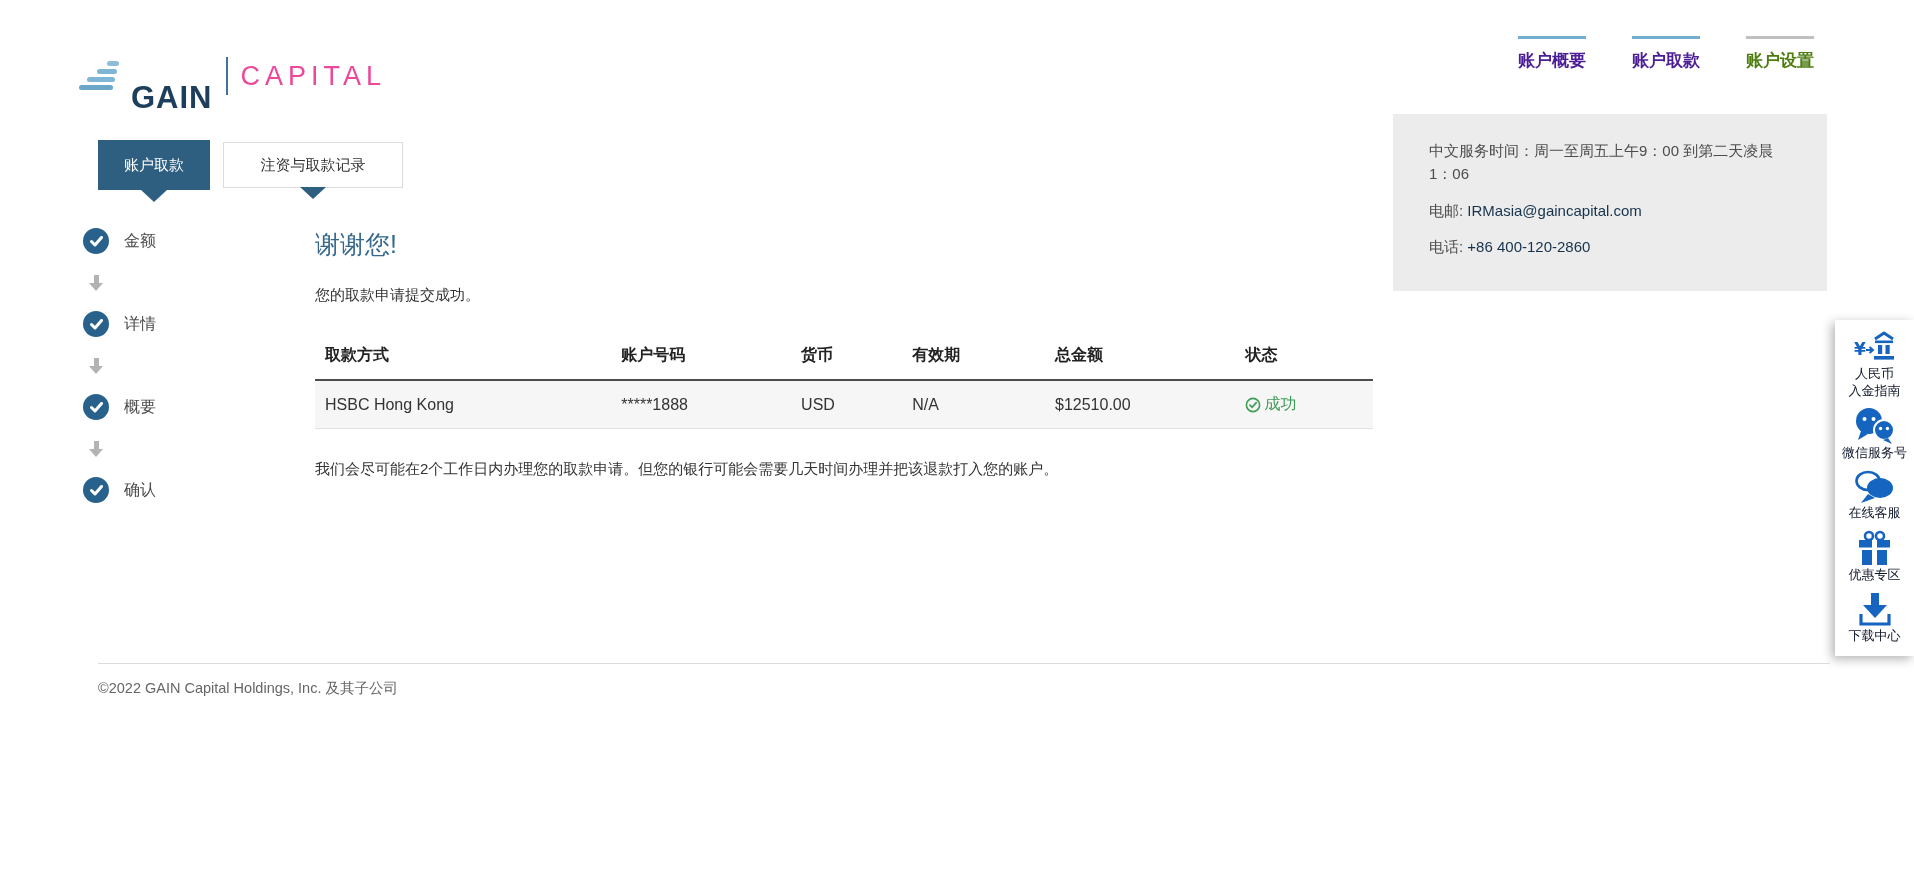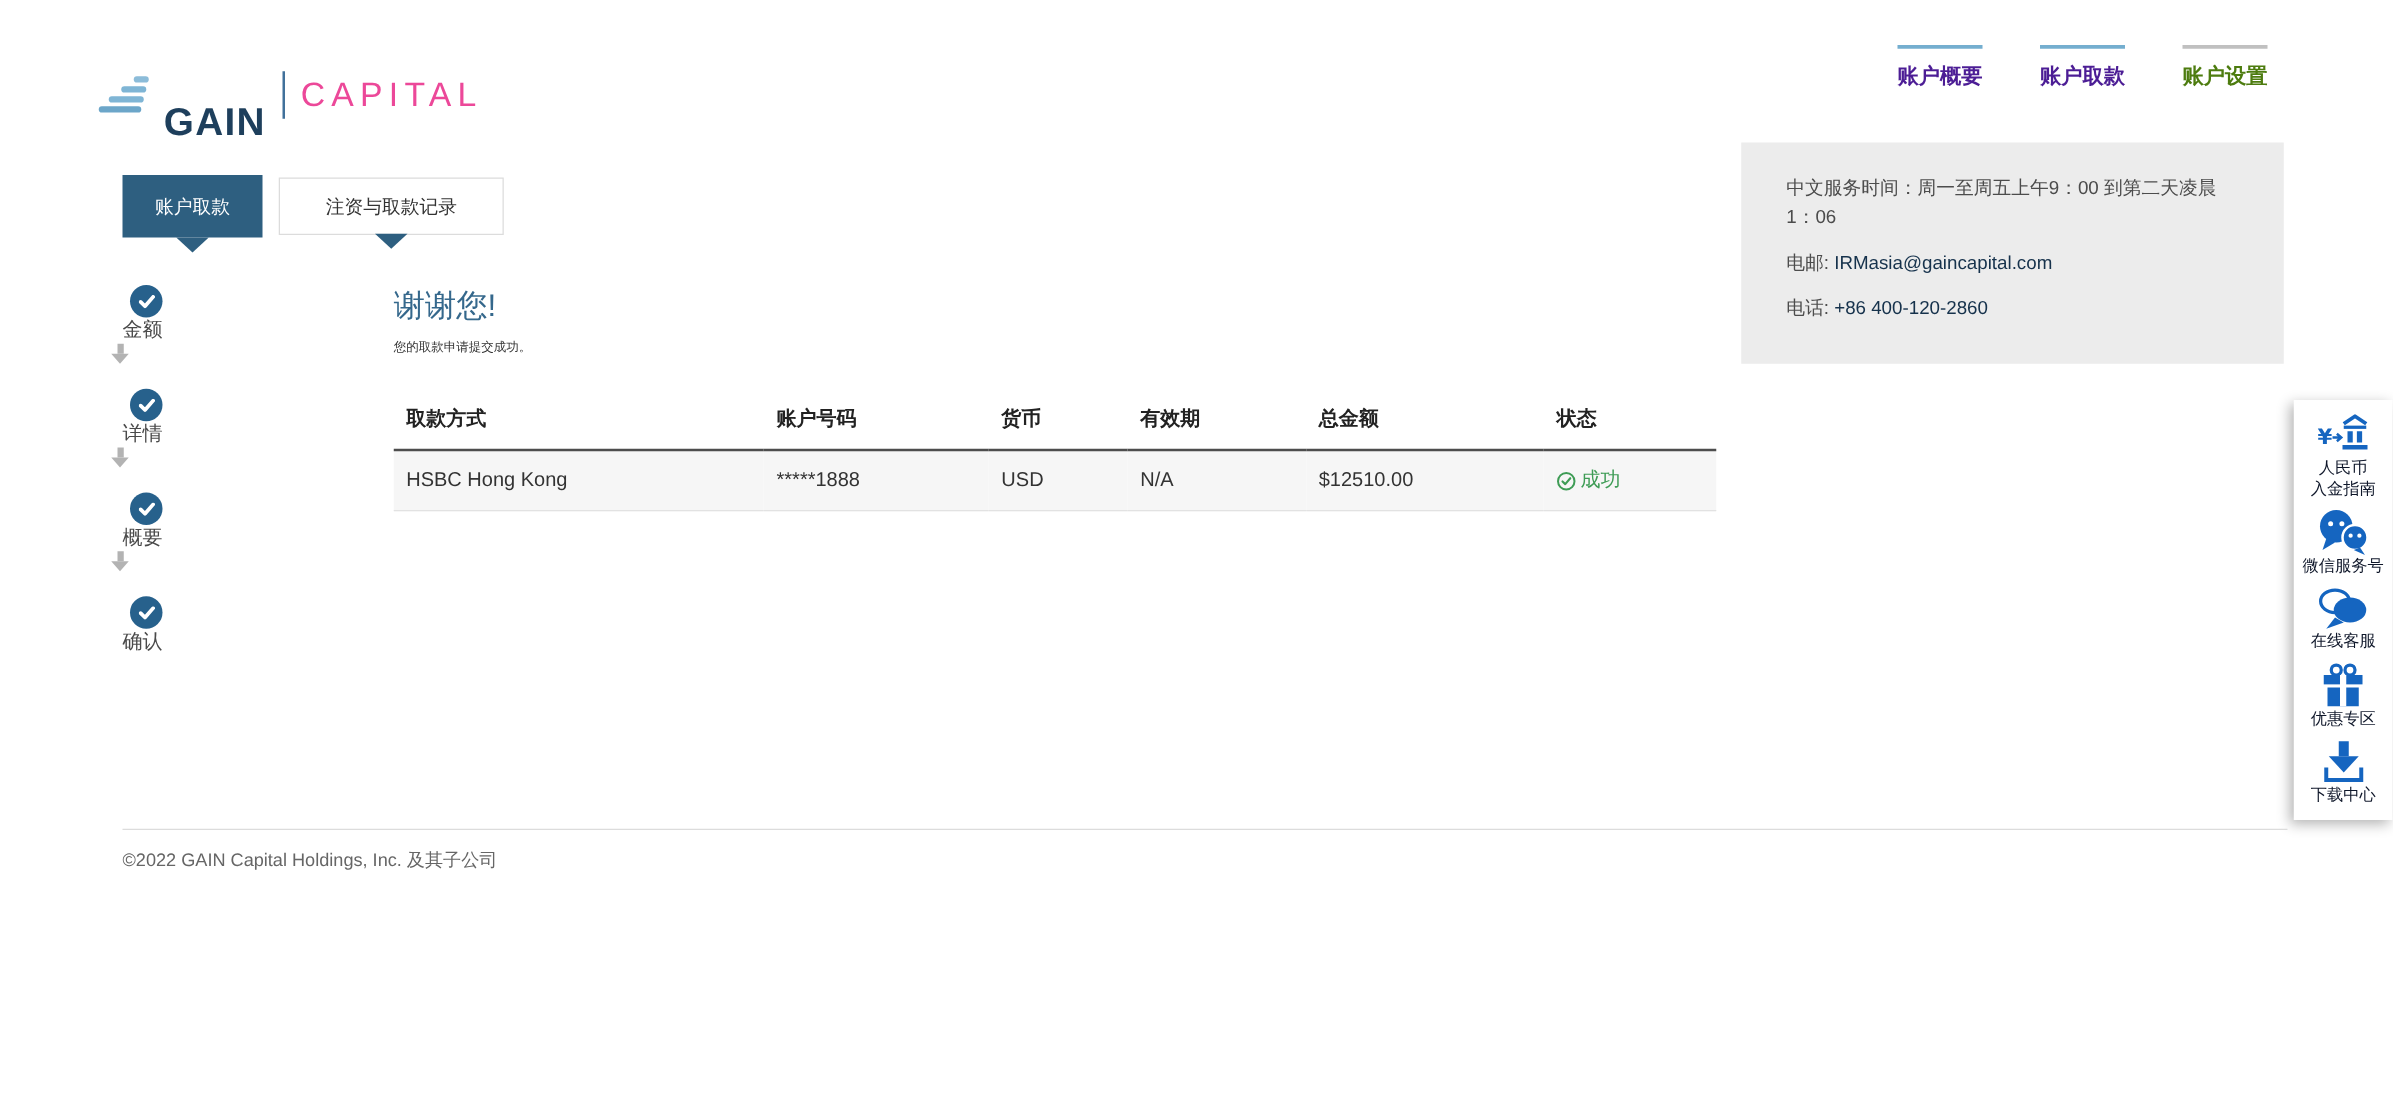--- a/index.html
+++ b/index.html
@@ -28,34 +28,34 @@
   .tab { position:absolute; display:flex; align-items:center; justify-content:center;
          font-size:15px; cursor:pointer; }
   .tab::after { content:""; position:absolute; top:100%; left:50%; margin-left:-13px;
                 border:13px solid transparent; border-top:12px solid #2e5f80; border-bottom:0; }
   .tab-active { left:98px; top:140px; width:112px; height:50px; background:#2e5f80; color:#fff; }
   .tab-secondary { left:223px; top:142px; width:180px; height:46px; background:#fff;
                    border:1px solid #dcdcdc; color:#333; }
 
   
   .steps { position:absolute; left:83px; top:228px; }
-  .step-row { display:flex; align-items:flex-end; height:26px;flex-direction:column; }
+  .step-row { display:flex; align-items:center; height:26px; }
   .step-circle { width:26px; height:26px; border-radius:50%; background:#27618c;
                  display:flex; align-items:center; justify-content:center; flex:none; }
   .step-label { margin-left:15px; font-size:16px; color:#4a4a4a; }
   .step-spacer { height:57px; width:26px; display:flex; align-items:center; justify-content:center; }
   .arrow-down { display:flex; flex-direction:column; align-items:center; }
   .arrow-down .stem { width:5px; height:8px; background:#b3b3b3; }
   .arrow-down .head { width:0; height:0; border:7px solid transparent;
                       border-top:8px solid #b3b3b3; border-bottom:0; }
 
   
   .main { position:absolute; left:315px; top:228px; width:1058px; }
   .main-title { font-size:25px; font-weight:500; color:#35688c; }
-  .success-message { margin-top:10px; font-size:10px; color:#333; }
+  .success-message { margin-top:25px; font-size:15px; color:#333; }
   table.wd { width:100%; border-collapse:collapse; margin-top:29px; table-layout:fixed; }
   table.wd th { text-align:left; font-size:16px; font-weight:bold; color:#222;
                 padding:11px 10px 13px; border-bottom:2px solid #4d4d4d; }
   table.wd td { font-size:16px; color:#333; padding:13px 10px; background:#f6f6f6;
                 border-bottom:1px solid #e2e2e2; }
   .col-method{width:28%;} .col-account{width:17%;} .col-currency{width:10.5%;}
   .col-expiry{width:13.5%;} .col-amount{width:18%;} .col-status{width:13%;}
   .status-wrap { display:flex; align-items:center; color:#3e9c55; }
   .status-wrap svg { margin-right:3px; }
   .processing-note { margin-top:31px; font-size:15px; color:#333; }
@@ -195,20 +195,21 @@
                 <circle cx="8" cy="8" r="6.6" fill="none" stroke="#3e9c55" stroke-width="1.6"></circle>
                 <path d="M5 8.2 L7.2 10.3 L11.2 5.6" stroke="#3e9c55" stroke-width="1.7" fill="none" stroke-linecap="round" stroke-linejoin="round"></path>
               </svg>
               <span>成功</span>
             </span>
           </td>
         </tr>
       </tbody>
     </table>
 
+    <p class="processing-note">我们会尽可能在2个工作日内办理您的取款申请。但您的银行可能会需要几天时间办理并把该退款打入您的账户。</p>
   </div>
 
   <div class="info-panel">
     <div class="info-line">中文服务时间：周一至周五上午9：00 到第二天凌晨1：06</div>
     <div class="info-line">
       <span>电邮:</span>
       <span class="info-strong">IRMasia@gaincapital.com</span>
     </div>
     <div class="info-line">
       <span>电话:</span>

